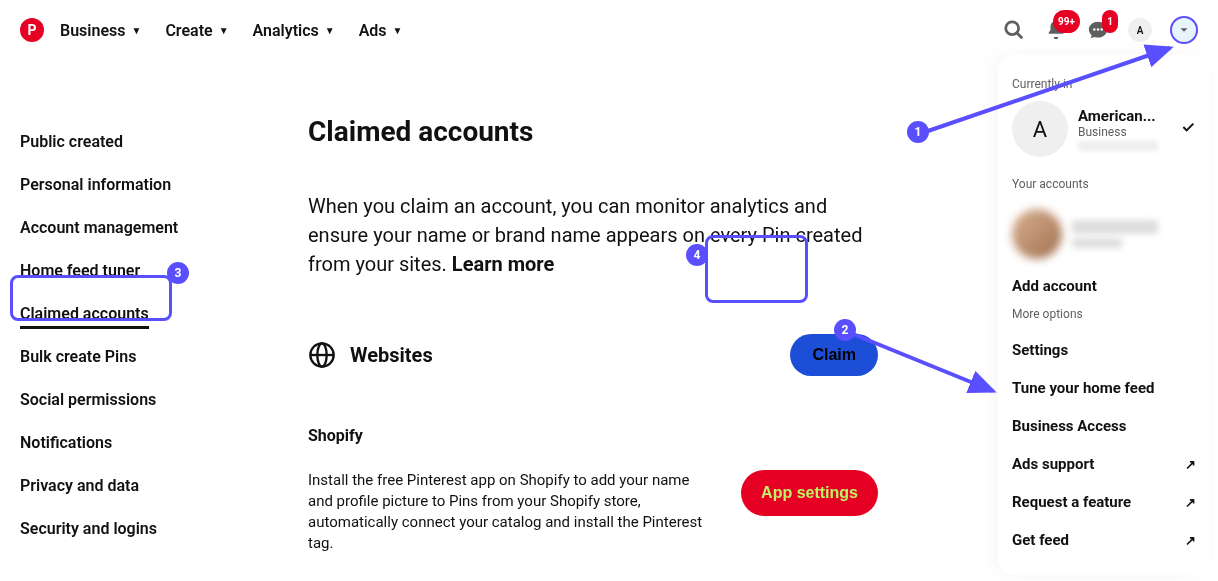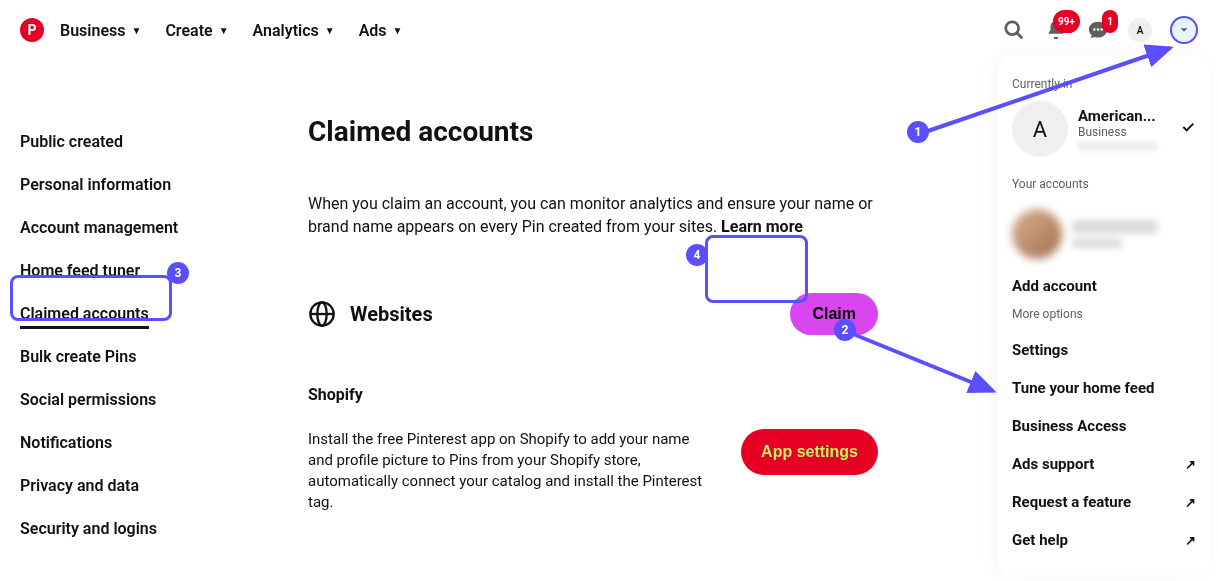--- a/index.html
+++ b/index.html
@@ -23,26 +23,26 @@
 .sidebar-item { font-size: 16px; font-weight: 600; padding: 12px 0; cursor: pointer; position: relative; }
 .sidebar-item.active { display: inline-block; }
 .sidebar-item.active span { border-bottom: 3px solid #111; padding-bottom: 3px; }
 .highlight-box { border: 3px solid #5a4fff; border-radius: 8px; padding: 0 10px; position: absolute; }
 .highlight-3 { left: 10px; top: 275px; width: 162px; height: 46px; }
 .highlight-4 { left: 705px; top: 235px; width: 103px; height: 68px; }
 
 
 .main { position: absolute; left: 308px; top: 115px; width: 570px; }
 .title { font-size: 28px; font-weight: 700; margin-bottom: 12px; }
-.desc { font-size: 16px; line-height: 1.45; margin-top: 44px; }
+.desc { font-size: 20px; line-height: 1.45; margin-top: 44px; }
 .learn { font-weight: 700; }
 .row { display: flex; align-items: center; margin-top: 55px; }
 .globe { width: 28px; height: 28px; margin-right: 14px; }
 .row-label { font-size: 20px; font-weight: 700; flex: 1; }
-.btn-grey { background: #d946ef; border: none; border-radius: 24px; padding: 12px 22px; font-size: 16px; font-weight: 600; cursor: pointer; text-align: center; }
+.btn-grey { background: #1d4ed8; border: none; border-radius: 24px; padding: 12px 22px; font-size: 16px; font-weight: 600; cursor: pointer; text-align: center; }
 .btn-red { background: #e60023; color: #bef264; border: none; border-radius: 24px; padding: 14px 20px; font-size: 16px; font-weight: 600; cursor: pointer; }
 .section2 { margin-top: 50px; }
 .section2-title { font-size: 16px; font-weight: 700; margin-bottom: 12px; }
 .section2-row { display: flex; gap: 32px; align-items: flex-start; margin-top: 25px; }
 .section2-desc { font-size: 15px; line-height: 1.4; }
 
 
 .panel { position: absolute; right: 8px; top: 55px; width: 212px; background: #fff; border-radius: 16px; box-shadow: -5px 0 20px rgba(0,0,0,0.04); padding: 16px 14px; }
 .panel-label { font-size: 12px; color: #5f5f5f; margin-bottom: 10px; margin-top: 6px; }
 .acct { display: flex; align-items: center; gap: 10px; }
@@ -198,21 +198,21 @@
     </div>
   <div class="panel-item">
       <span>Ads support</span>
       <span class="ext-icon">↗</span>
     </div>
   <div class="panel-item">
       <span>Request a feature</span>
       <span class="ext-icon">↗</span>
     </div>
   <div class="panel-item">
-      <span>Get help</span>
+      <span>Get feed</span>
       <span class="ext-icon">↗</span>
     </div>
 </div>
 
 <div class="callout c1">1</div>
 <div class="callout c2">2</div>
 <div class="callout c3">3</div>
 <div class="callout c4">4</div>
 
 <svg class="arrow" style="left:920px;top:40px" width="270" height="100">

